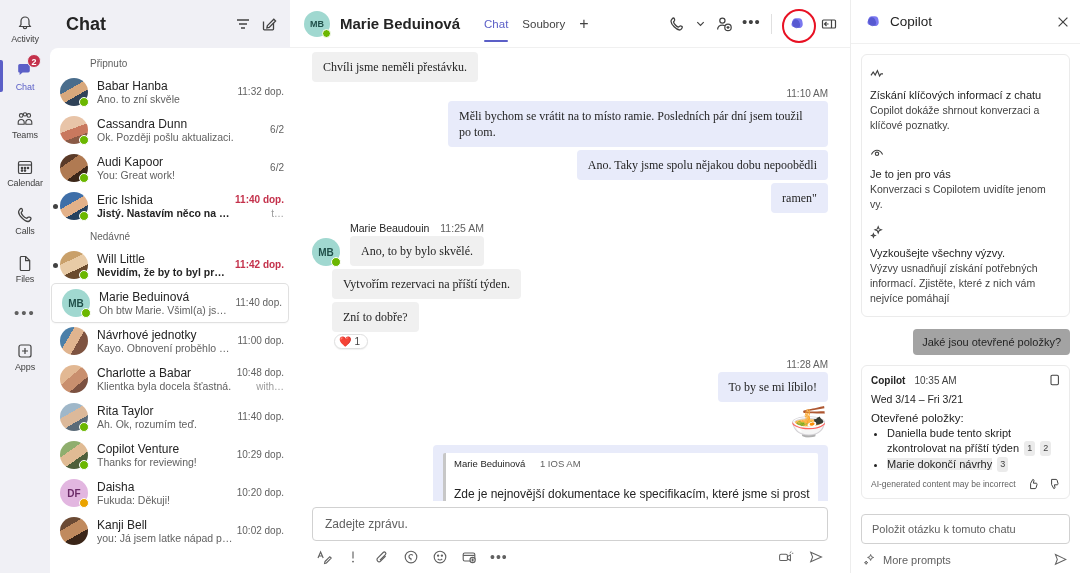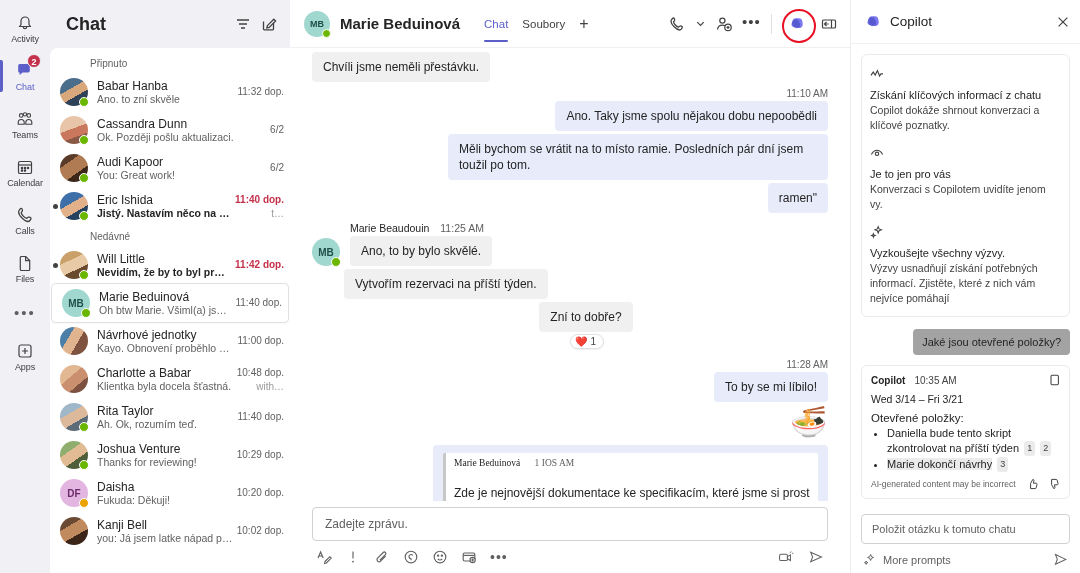--- a/index.html
+++ b/index.html
@@ -108,46 +108,46 @@
     border:2.5px solid #e81123; border-radius:50%;
   }
   .vdiv { width:1px; height:20px; background:#e0e0e0; margin:0 2px; }
 
   
   .thread { flex:1; overflow:hidden; padding:4px 22px 0 22px; position:relative; }
   .msgrow { display:flex; margin-bottom:3px; }
   .msgrow.out { justify-content:flex-end; }
   .bub {
     max-width:380px; padding:7px 11px; border-radius:4px; font-size:12px;
-    line-height:16px; color:#242424; position:relative;
+    line-height:16px; color:#242424; position:relative;font-family:Liberation Serif, serif;
   }
   .bub.in { background:#f0f0f0; }
   .bub.out { background:#e8ebfa; }
   .ts { font-size:10px; color:#616161; text-align:right; margin:6px 0 2px; }
   .sender { font-size:10.5px; color:#616161; margin:9px 0 2px 38px; }
   .sender b { color:#242424; font-weight:normal; }
   .with-av { display:flex; align-items:flex-start; }
   .m-av { width:28px; height:28px; flex:0 0 28px; margin-right:10px;
           position:relative; margin-top:2px; }
   .m-av .ini { width:28px; height:28px; border-radius:50%; background:#a0d8d0;
                color:#1f4f49; font-size:10px; font-weight:600; display:flex;
                align-items:center; justify-content:center; }
-  .indent { margin-left:32px;text-align:center; }
+  .indent { margin-left:20px; }
   .react {
     display:inline-flex; align-items:center; gap:3px; margin:2px 0 0 2px;
     background:#fff; border:1px solid #e0e0e0; border-radius:11px;
     padding:1px 7px 1px 4px; font-size:10px; color:#424242;
     box-shadow:0 1px 1px rgba(0,0,0,.06);
   }
   .emoji-lg { font-size:30px; line-height:34px; text-align:right; }
   .quote-wrap { background:#e8ebfa; border-radius:4px; padding:8px 10px;
                 max-width:395px; }
   .quote { border-left:3px solid #c7c7c7; background:#fff; padding:5px 8px;
            border-radius:2px; }
-  .qhead { font-size:9.5px; color:#616161; margin-bottom:17px;font-family:Liberation Serif, serif; }
+  .qhead { font-size:9.5px; color:#616161; margin-bottom:17px; }
   .qhead .qn { color:#242424; }
   .qhead .qt { margin-left:12px; }
   .qbody { font-size:12px; line-height:16px; color:#242424;
            white-space:nowrap; overflow:hidden; }
   .qfoot { font-size:12px; line-height:16px; color:#242424; margin-top:7px; }
 
   
   .composer { padding:6px 22px 8px; background:#fff; }
   .cbox { border:1px solid #d1d1d1; border-radius:4px; height:34px;
           display:flex; align-items:center; padding:0 12px; }
@@ -430,21 +430,21 @@
             <div class="rtime">11:40 dop.</div>
           </div>
       </div>
 
       <div class="row">
         <div class="av">
           <span class="ph p10"></span>
             <span class="pres"></span>
         </div>
         <div class="rtxt">
-          <div class="rname">Joshua Venture</div>
+          <div class="rname">Copilot Venture</div>
           <div class="rprev">Thanks for reviewing!</div>
         </div>
         <div class="rmeta">
             <div class="rtime">10:29 dop.</div>
           </div>
       </div>
 
       <div class="row">
         <div class="av">
           <span class="ini" style="background:#e2b6e0;color:#6b2a68">DF</span>
@@ -520,24 +520,24 @@
 
     <div class="thread">
 
       <div class="msgrow">
         <div class="bub in">Chvíli jsme neměli přestávku.</div>
       </div>
 
       <div class="ts">11:10 AM</div>
 
       <div class="msgrow out">
+        <div class="bub out">Měli bychom se vrátit na to místo ramie. Posledních pár dní jsem toužil po tom.</div>
+      </div>
+      <div class="msgrow out">
         <div class="bub out">Ano. Taky jsme spolu nějakou dobu nepoobědli</div>
-      </div>
-      <div class="msgrow out">
-        <div class="bub out">Měli bychom se vrátit na to místo ramie. Posledních pár dní jsem toužil po tom.</div>
       </div>
       <div class="msgrow out">
         <div class="bub out">ramen"</div>
       </div>
 
       <div class="sender">
         <b>Marie Beaudouin</b>
         <span style="margin-left:8px">11:25 AM</span>
       </div>
 

